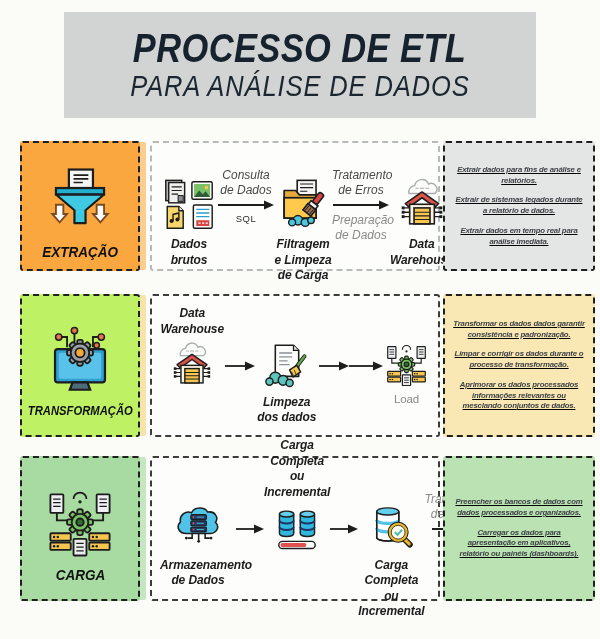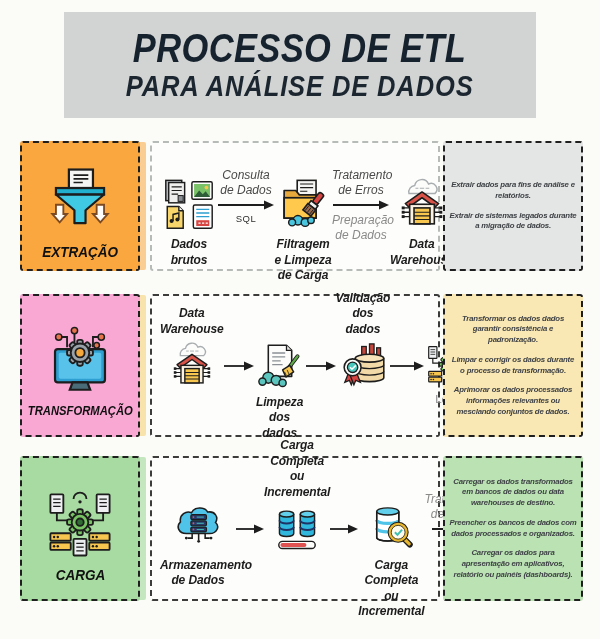--- a/index.html
+++ b/index.html
@@ -4,49 +4,49 @@
 <style>
   * { margin:0; padding:0; box-sizing:border-box; }
   body { font-family:"Liberation Sans", sans-serif; }
   .canvas { position:relative; width:600px; height:639px; background:#FBFBF8; overflow:hidden; }
 
   
   .title-card { position:absolute; left:64px; top:12px; width:472px; height:106px;
     background:#D2D4D3; border-radius:0; display:flex; flex-direction:column;
     align-items:center; justify-content:center; gap:2px; }
   .title-card h1 { font-size:41px; font-weight:bold; font-style:italic; color:#16222E; line-height:1; }
-  .title-card h2 { font-size:29px; font-weight:bold; font-style:italic; color:#1B2630; line-height:1.1; }
+  .title-card h2 { font-size:29px; font-weight:normal; font-style:italic; color:#1B2630; line-height:1.1; }
   .tx { display:inline-block; transform:scaleX(.84); transform-origin:center; white-space:nowrap; letter-spacing:.5px; }
   .tx2 { display:inline-block; transform:scaleX(.88); transform-origin:center; white-space:nowrap; letter-spacing:1px; }
 
   
   .row { position:absolute; left:0; width:600px; }
   .row-1 { top:141px; height:130px; }
   .row-2 { top:294px; height:143px; }
   .row-3 { top:456px; height:145px; }
 
   .stage-box { position:absolute; left:20px; top:0; bottom:0; width:120px;
     border:2px dashed #1F1F1F; border-radius:3px; display:flex; flex-direction:column;
     align-items:center; justify-content:center; gap:5px; padding-top:12px; }
   .row-1 .stage-box { background:#F9A73E; box-shadow:7px 0 0 -1px rgba(249,167,62,.55); }
-  .row-2 .stage-box { background:#f9a8d4; box-shadow:7px 0 0 -1px rgba(247,213,132,.65); }
+  .row-2 .stage-box { background:#bef264; box-shadow:7px 0 0 -1px rgba(247,213,132,.65); }
   .row-3 .stage-box { background:#A8DBA2; box-shadow:7px 0 0 -1px rgba(168,219,162,.65); }
   .stage-icon { width:74px; height:74px; }
   .stage-label { font-weight:bold; font-style:italic; font-size:15px; color:#101010;
     display:inline-block; transform:scaleX(.9); white-space:nowrap; }
   .row-2 .stage-label { font-size:12.5px; }
 
   .flow-box { position:absolute; left:150px; top:0; bottom:0; width:290px; background:#FDFDFB;
     border-radius:3px; display:flex; align-items:center; justify-content:space-between; padding:0 8px; }
   .row-1 .flow-box { border:2px dashed #B6BBB8; }
   .row-2 .flow-box, .row-3 .flow-box { border:2px dashed #3C3C3A; }
 
-  .note-box { position:absolute; left:443px; top:0; bottom:0; width:140px;
+  .note-box { position:absolute; left:443px; top:0; bottom:0; width:152px;
     border:2px dashed #1F1F1F; border-radius:3px; display:flex; flex-direction:column;
-    align-items:center; justify-content:center; gap:9px; padding:6px 4px; }
+    align-items:center; justify-content:center; gap:9px; padding:6px 4px;text-decoration:underline; }
   .row-1 .note-box { background:#E4E6E5; }
   .row-2 .note-box { background:#FAE8B4; }
   .row-3 .note-box { background:#BAE2B3; }
   .note { font-size:7.8px; font-weight:bold; font-style:italic; color:#3F4246;
     text-align:center; line-height:1.38; letter-spacing:-.2px; max-width:132px; }
 
   
   .flow-node, .flow-arrow { display:flex; flex-direction:column; align-items:center; }
   .n-top { height:27px; display:flex; align-items:flex-end; justify-content:center; padding-bottom:2px; }
   .n-bot { height:27px; display:flex; align-items:flex-start; justify-content:center; padding-top:3px; }
@@ -365,21 +365,22 @@
             <use href="#sym-warehouse"></use>
           </svg>
         <div class="n-bot">
             <div class="node-label">Data Warehouse</div>
           </div>
       </div>
     </div>
 
     <aside class="note-box">
       <p class="note">Extrair dados para fins de análise e relatórios.</p>
-      <p class="note">Extrair de sistemas legados durante a migração de dados.</p>
+      <p class="note">Extrair de sistemas legados durante a relatório de dados.</p>
+      <p class="note">Extrair dados em tempo real para análise imediata.</p>
     </aside>
   </section>
 
   <section class="row row-2">
     <div class="stage-box">
       <svg class="stage-icon">
           <use href="#sym-monitor-gear"></use>
         </svg>
       <div class="stage-label">TRANSFORMAÇÃO</div>
     </div>
@@ -412,29 +413,20 @@
           </div>
       </div>
       <div class="flow-arrow">
         <div class="n-top"></div>
         <svg class="arrow-svg" width="30" height="10" viewBox="0 0 30 10">
             <line x1="0" y1="5" x2="21" y2="5"></line>
             <polygon points="20,0.5 30,5 20,9.5"></polygon>
           </svg>
         <div class="n-bot"></div>
       </div>
-      <div class="flow-node">
-        <div class="n-top">
-            <div class="node-label">Validação dos dados</div>
-          </div>
-        <svg class="node-icon">
-            <use href="#sym-db-badge"></use>
-          </svg>
-        <div class="n-bot"></div>
-      </div>
       <div class="flow-arrow">
         <div class="n-top"></div>
         <svg class="arrow-svg" width="34" height="10" viewBox="0 0 34 10">
             <line x1="0" y1="5" x2="25" y2="5"></line>
             <polygon points="24,0.5 34,5 24,9.5"></polygon>
           </svg>
         <div class="n-bot"></div>
       </div>
       <div class="flow-node">
         <div class="n-top"></div>
@@ -521,19 +513,18 @@
             <div class="node-label">Monitoramento e Manutenção</div>
           </div>
         <svg class="node-icon">
             <use href="#sym-dashboard"></use>
           </svg>
         <div class="n-bot"></div>
       </div>
     </div>
 
     <aside class="note-box">
-      <p class="note">Carregar os dados transformados em bancos de dados ou data warehouses de destino.</p>
       <p class="note">Preencher os bancos de dados com dados processados e organizados.</p>
       <p class="note">Carregar os dados para apresentação em aplicativos, relatório ou painéis (dashboards).</p>
     </aside>
   </section>
 
 </div>
 
 </body></html>

